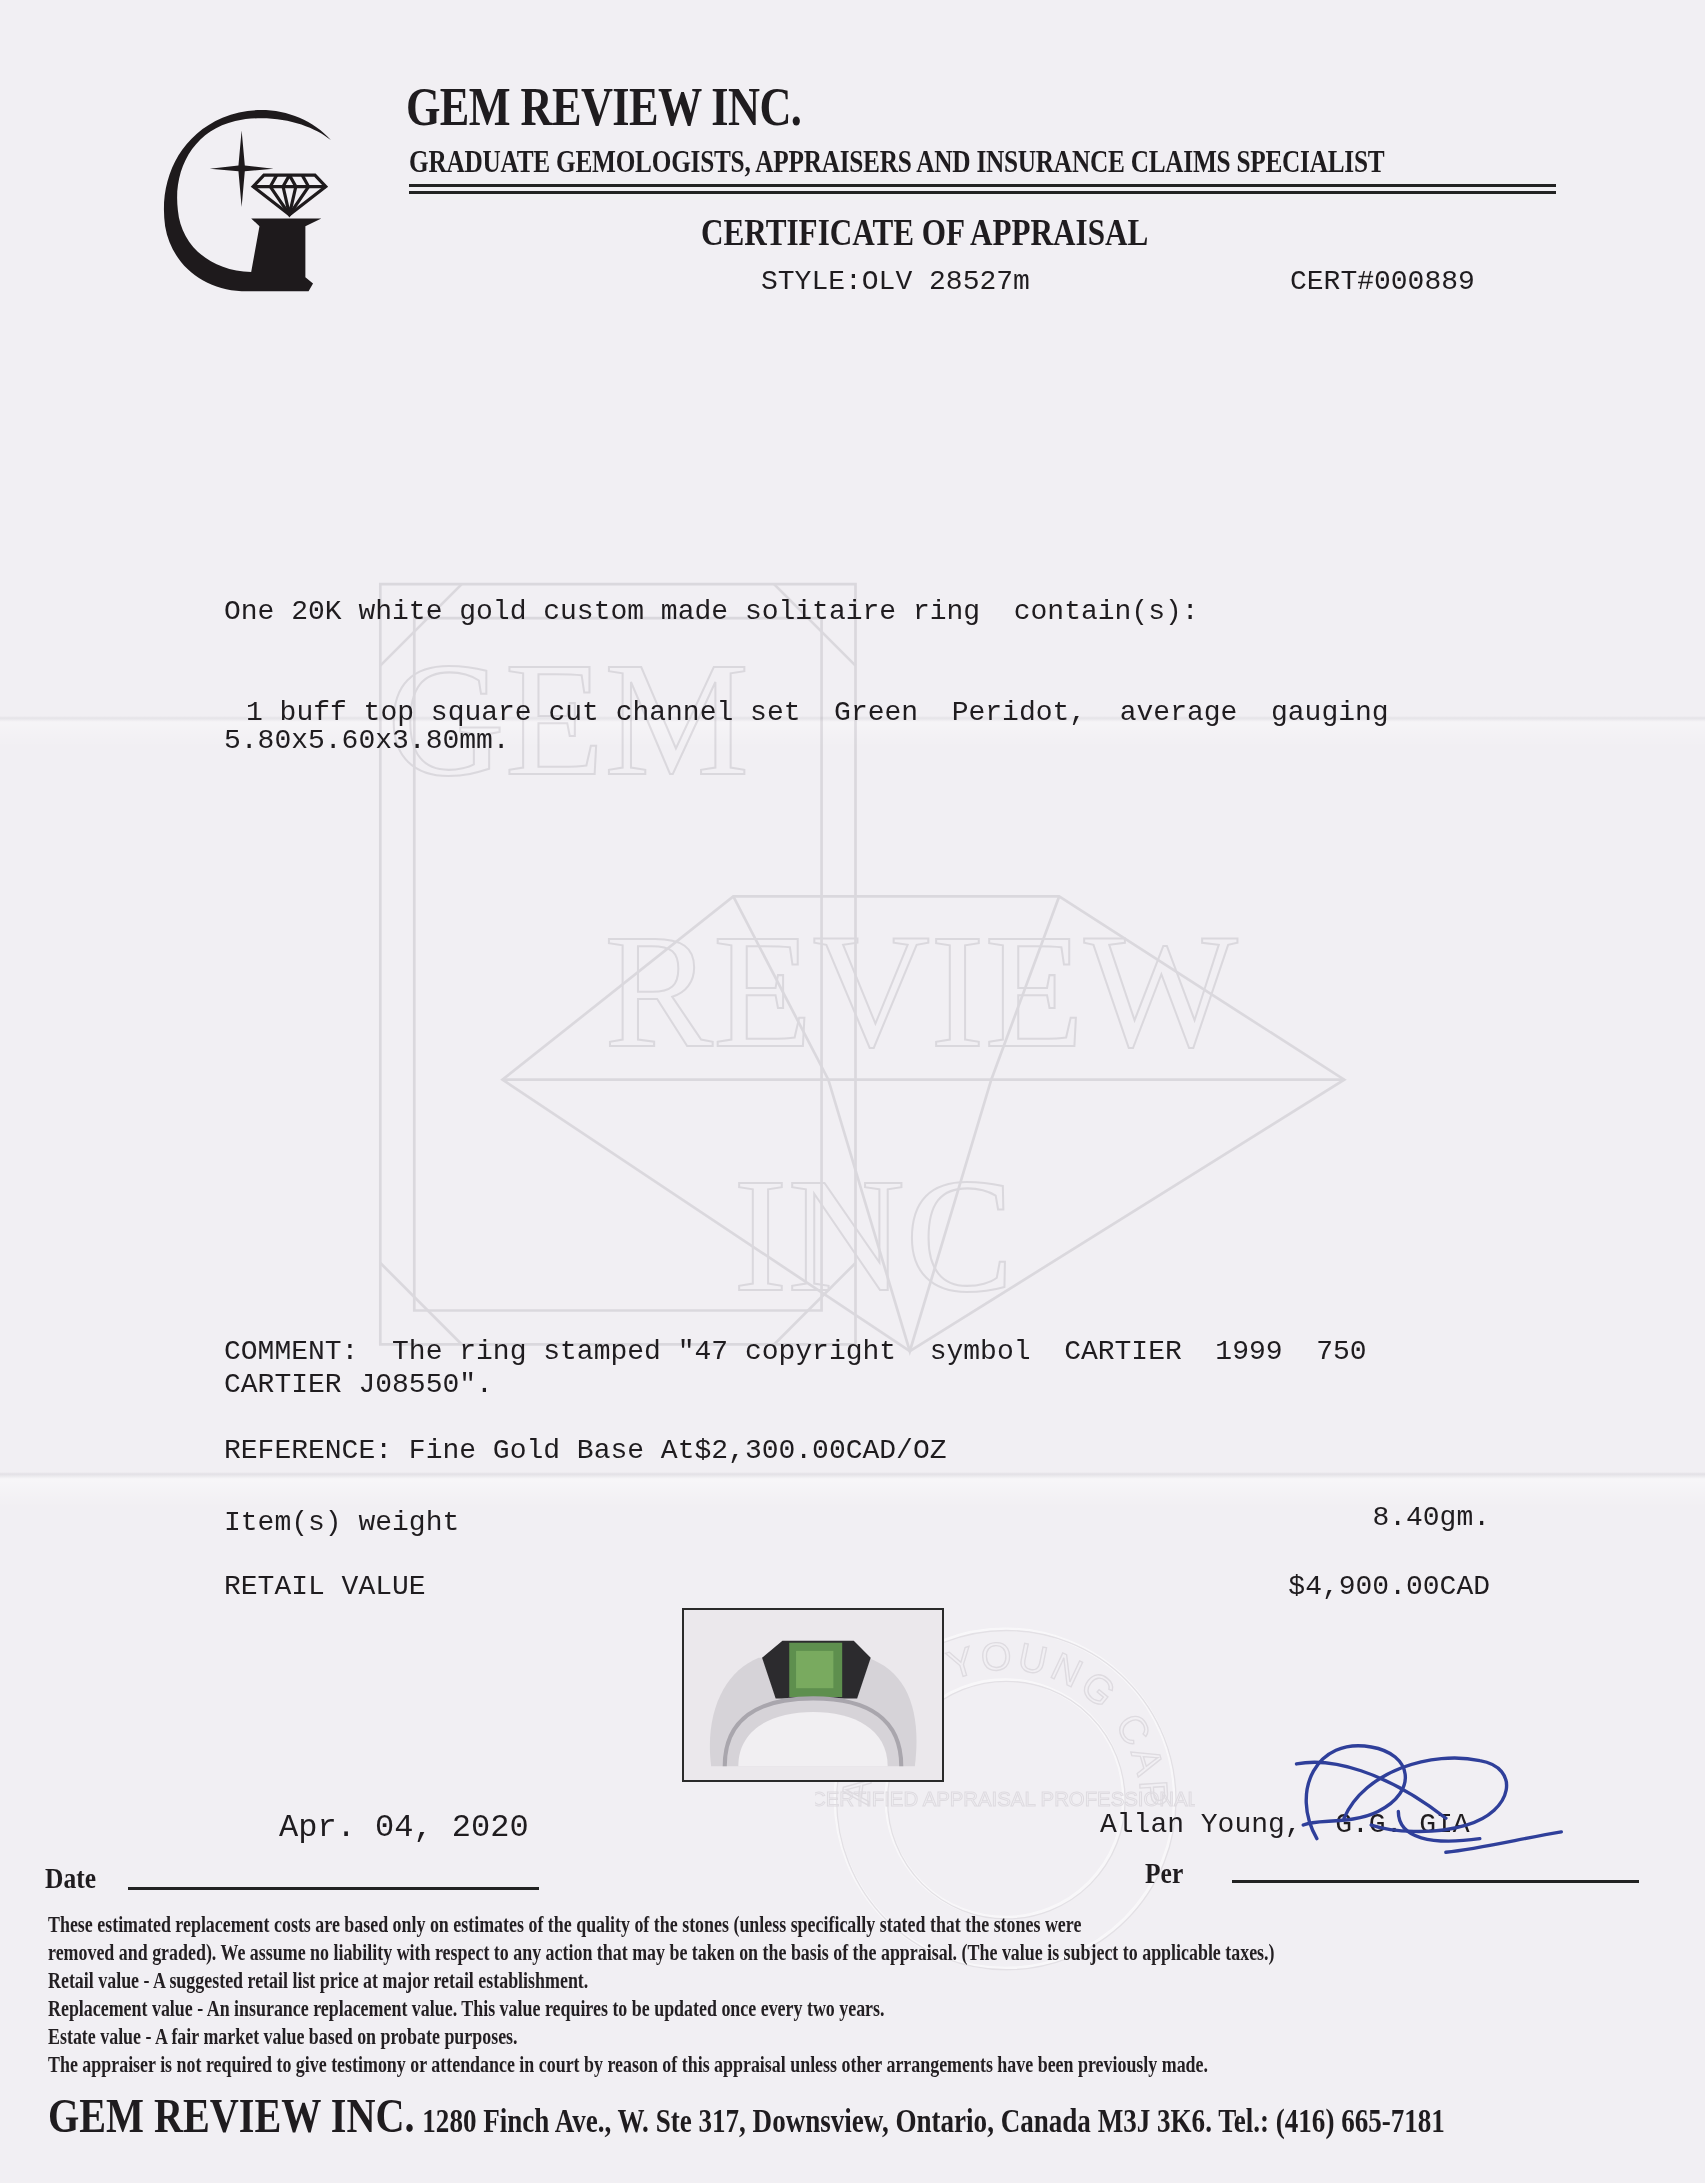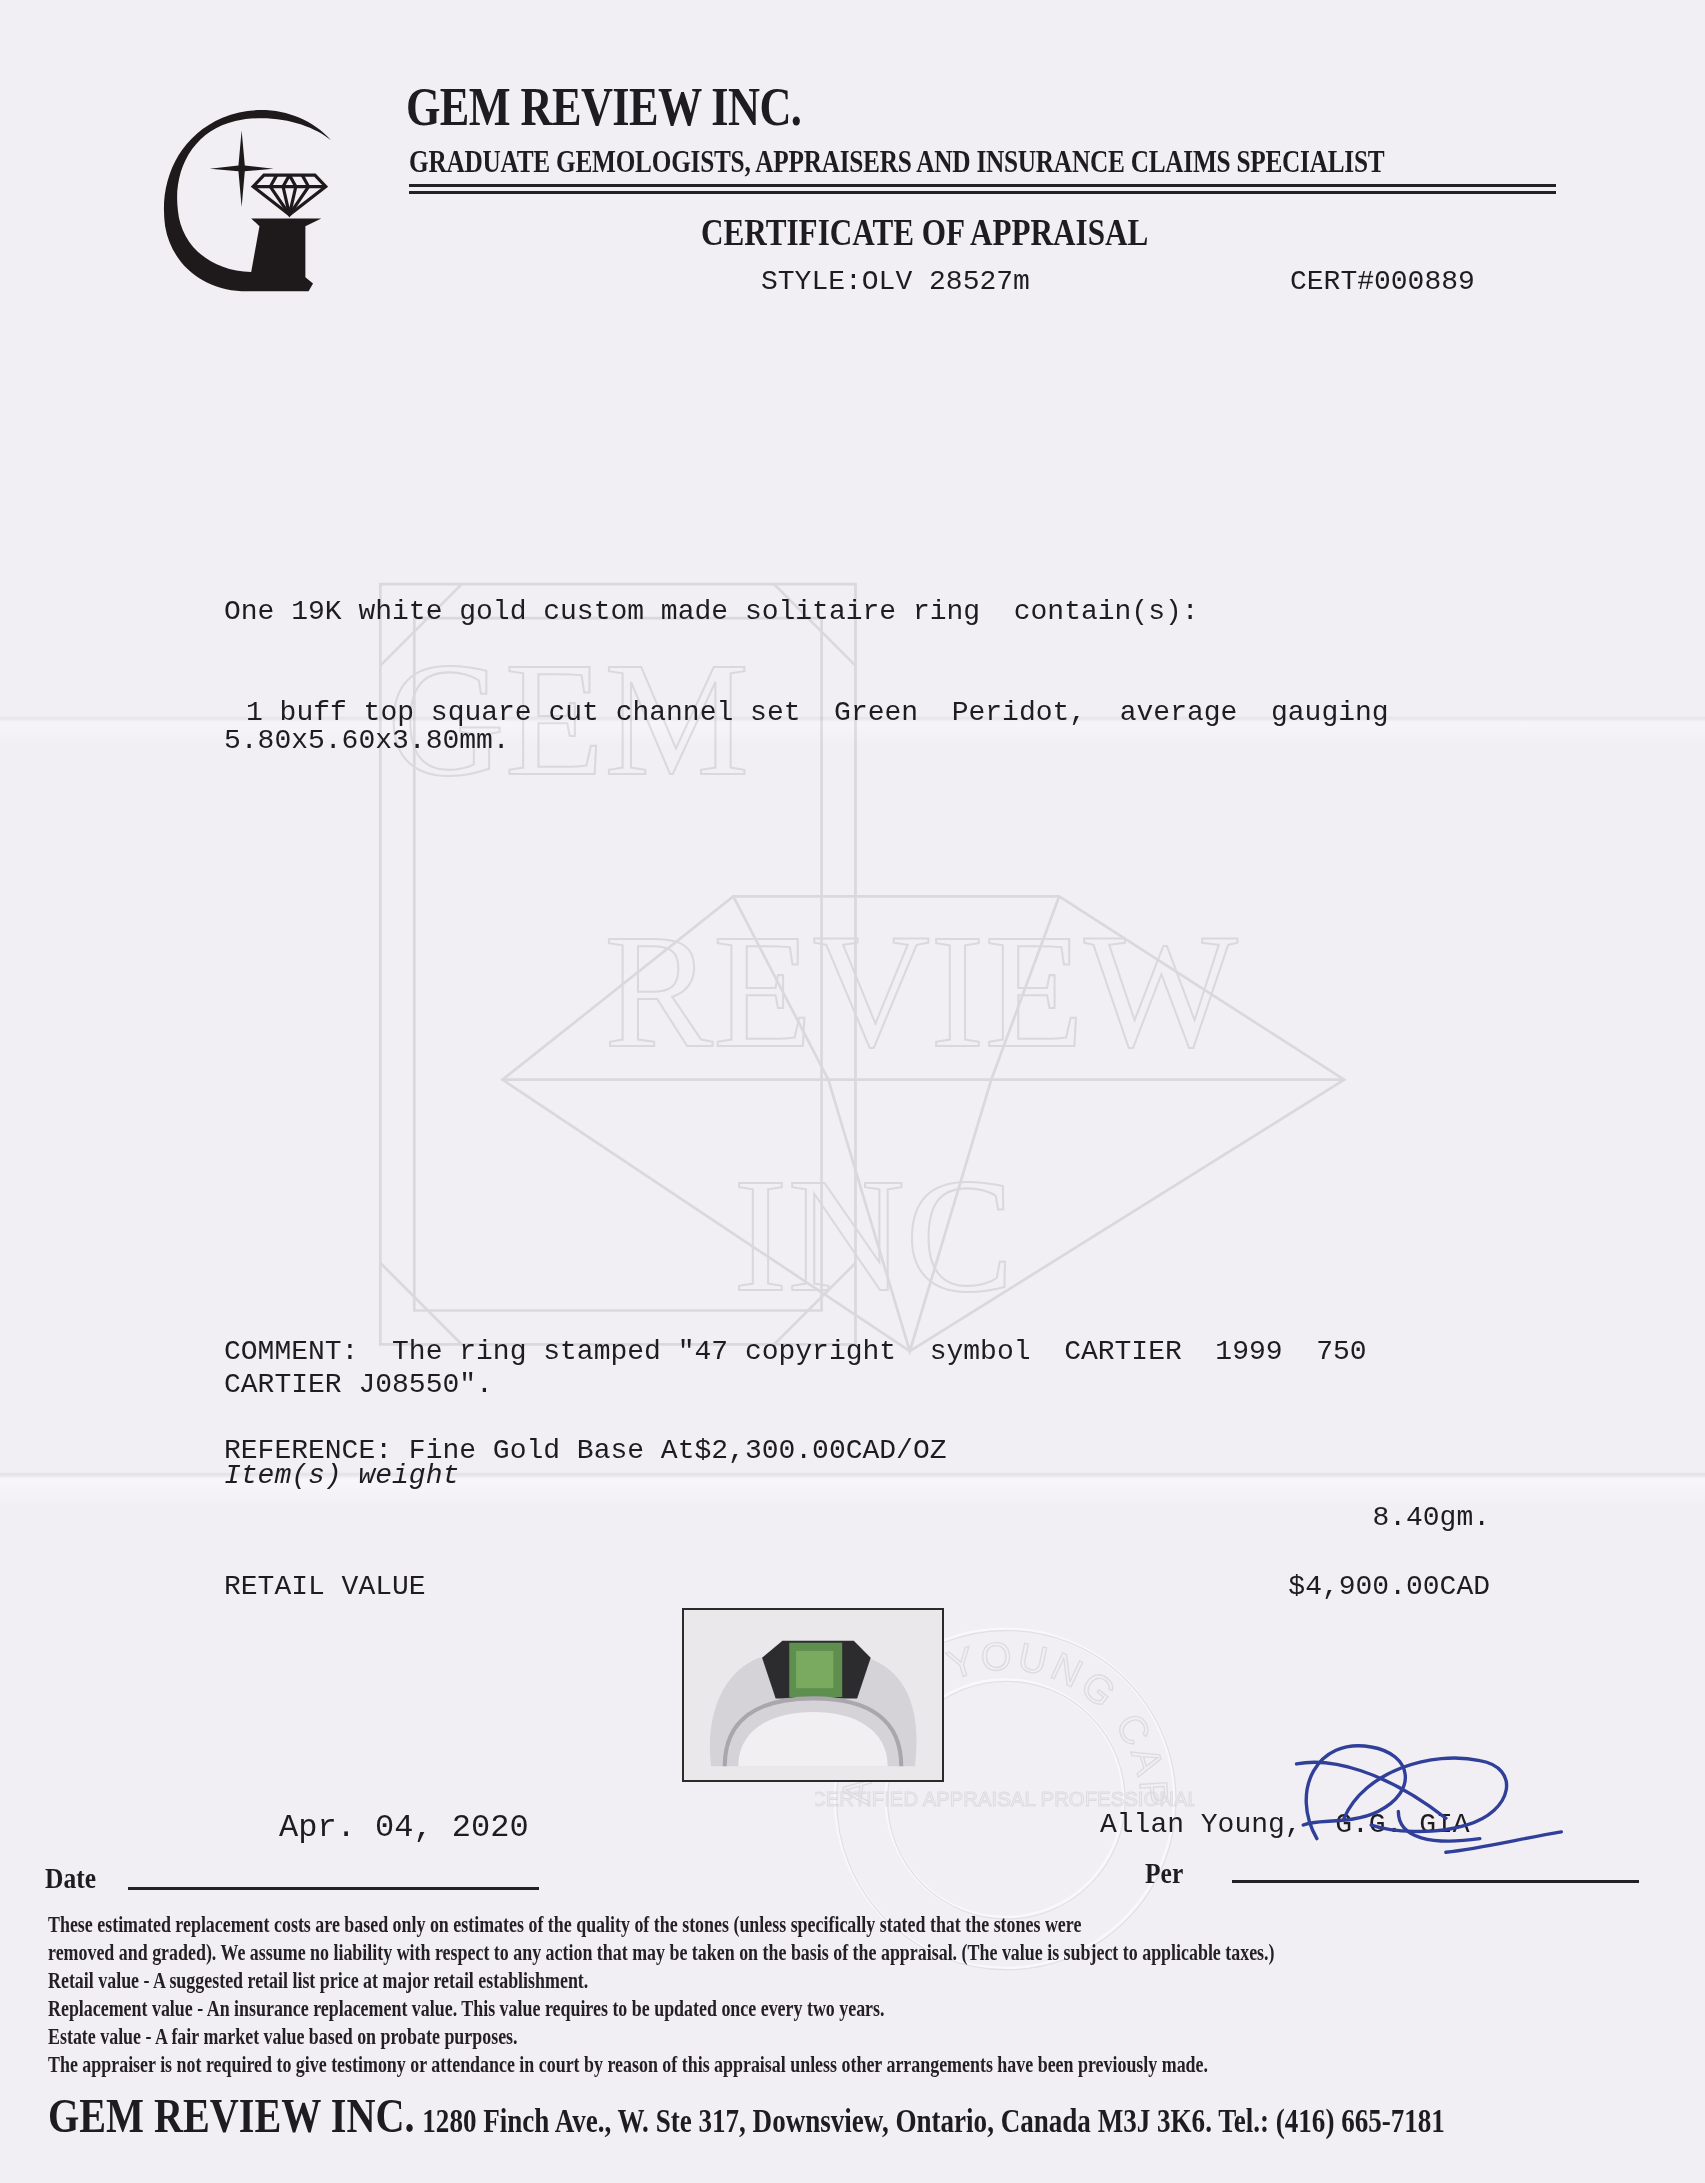--- a/index.html
+++ b/index.html
@@ -33,21 +33,21 @@
   .watermark { left: 353px; top: 557px; width: 1005px; height: 801px; opacity: 0.16; }
 
   
   .body-text { font-size: 28px; white-space: pre; }
   .desc1 { left: 224px; top: 596px; }
   .desc2 { left: 224px; top: 697px; margin-left: 22px; }
   .desc3 { left: 224px; top: 725px; }
   .comment1 { left: 224px; top: 1336px; }
   .comment2 { left: 224px; top: 1369px; }
   .reference { left: 224px; top: 1435px; }
-  .weight-label { left: 224px; top: 1460px; font-style: italic; }
+  .weight-label { left: 224px; top: 1507px; }
   .weight-value { right: 215px; top: 1502px; text-align: left; }
   .retail-label { left: 224px; top: 1571px; }
   .retail-value { right: 215px; top: 1571px; text-align: right; font-family: Liberation Mono, monospace; }
 
   
   .photo { left: 682px; top: 1608px; width: 258px; height: 170px; border: 2px solid #2a2a2a; background: #ece9ed; overflow: hidden; }
 
   
   .seal { left: 815px; top: 1602px; width: 380px; height: 380px; opacity: 0.55; }
 
@@ -109,21 +109,21 @@
 </svg>
 
 <div class="abs serif company">GEM REVIEW INC.</div>
 <div class="abs serif tagline">GRADUATE GEMOLOGISTS, APPRAISERS AND INSURANCE CLAIMS SPECIALIST</div>
 <div class="abs rule1"></div>
 <div class="abs rule2"></div>
 <div class="abs serif cert-title">CERTIFICATE OF APPRAISAL</div>
 <div class="abs mono style-line">STYLE:OLV 28527m</div>
 <div class="abs mono cert-no">CERT#000889</div>
 
-<div class="abs mono body-text desc1">One 19K white gold custom made solitaire ring  contain(s):</div>
+<div class="abs mono body-text desc1">One 20K white gold custom made solitaire ring  contain(s):</div>
 <div class="abs mono body-text desc2">1 buff top square cut channel set  Green  Peridot,  average  gauging</div>
 <div class="abs mono body-text desc3">5.80x5.60x3.80mm.</div>
 
 <div class="abs mono body-text comment1">COMMENT:  The ring stamped "47 copyright  symbol  CARTIER  1999  750</div>
 <div class="abs mono body-text comment2">CARTIER J08550".</div>
 <div class="abs mono body-text reference">REFERENCE: Fine Gold Base At$2,300.00CAD/OZ</div>
 <div class="abs mono body-text weight-label">Item(s) weight</div>
 <div class="abs mono body-text weight-value">8.40gm.</div>
 <div class="abs mono body-text retail-label">RETAIL VALUE</div>
 <div class="abs mono body-text retail-value">$4,900.00CAD</div>

